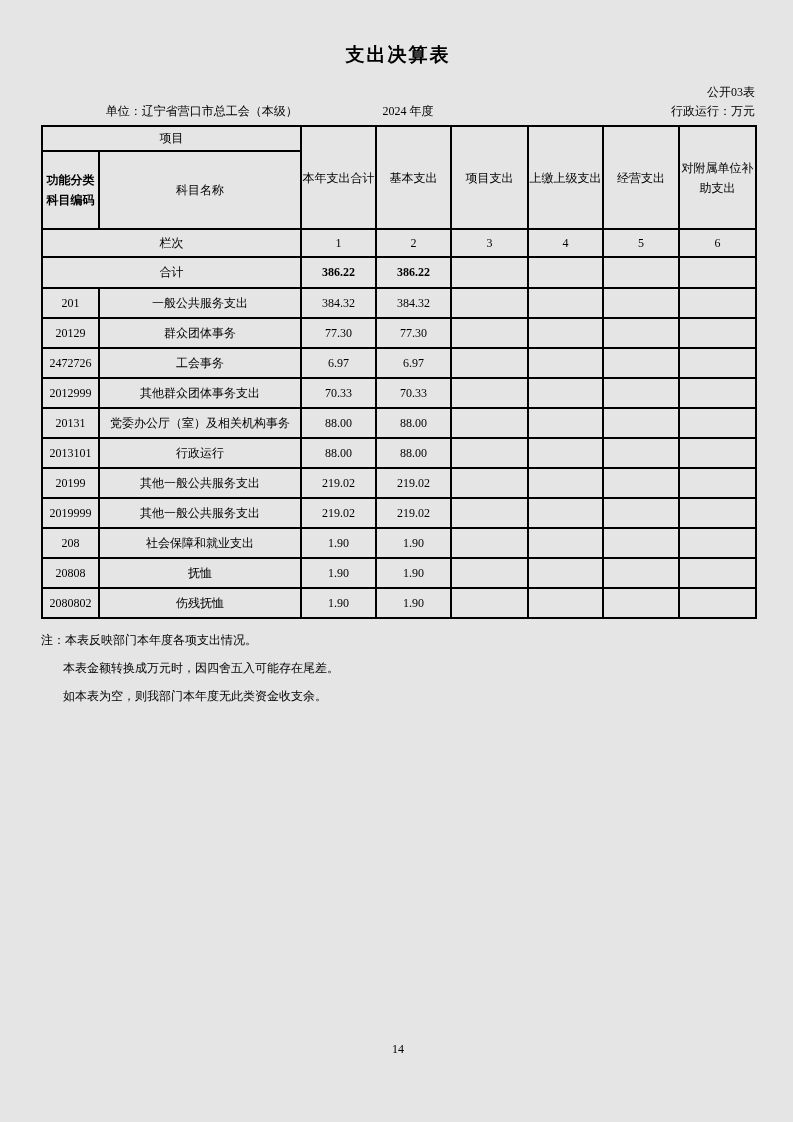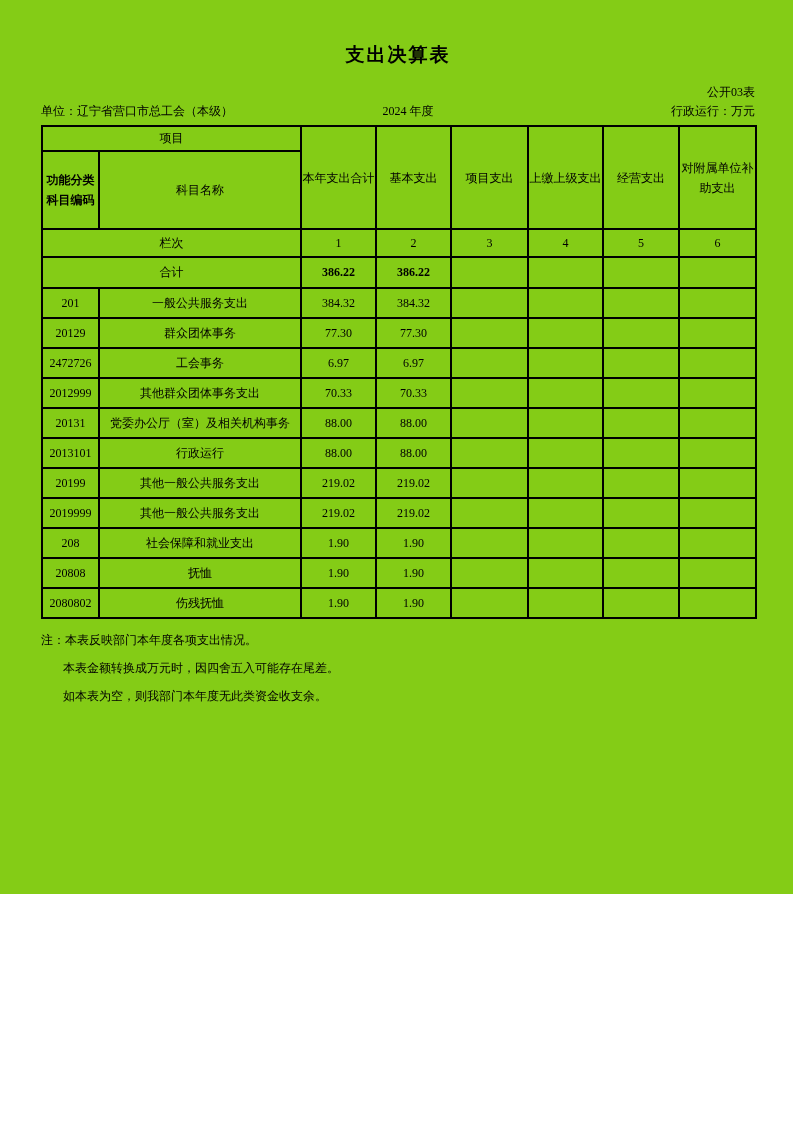--- a/index.html
+++ b/index.html
@@ -3,23 +3,23 @@
 <meta charset="utf-8">
 <style>
   * { margin:0; padding:0; box-sizing:border-box; }
   html,body { background:#ffffff; }
   body {
     font-family:"Liberation Serif","DejaVu Serif",serif;
     color:#000;
   }
   .page {
     position:relative;
-    width:793px; height:894px;
+    width:793px; height:1122px;
     margin:0 auto;
-    background:#84cc16;
+    background:#e5e5e5;
     overflow:hidden;
   }
   .content {
     position:absolute;
     left:41px; top:0;
     width:714px;
   }
   .doc-title {
     padding-top:42px;
     text-align:center;
@@ -32,21 +32,21 @@
     text-align:right;
     font-size:12px;
   }
   .info-row {
     display:flex;
     align-items:flex-end;
     margin-top:2px;
     margin-bottom:5px;
     font-size:12px;
   }
-  .info-row .left  { flex:1; text-align:left; }
+  .info-row .left  { flex:1; text-align:center; }
   .info-row .mid   { flex:0 0 auto; text-align:left;margin-left:20px; }
   .info-row .right { flex:1; text-align:right; }
 
   table.main {
     border-collapse:collapse;
     table-layout:fixed;
     width:714px;
   }
   table.main td {
     border:2px solid #000;

